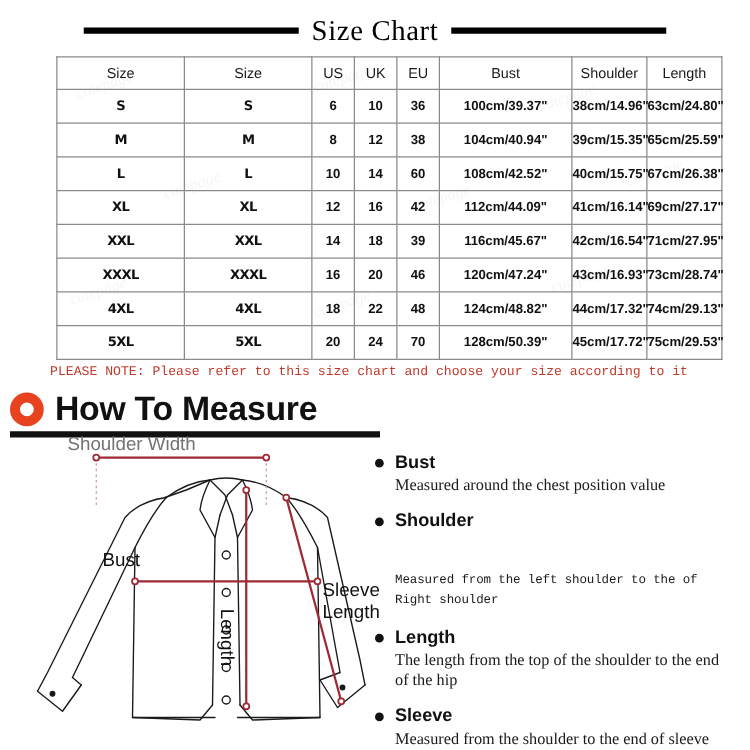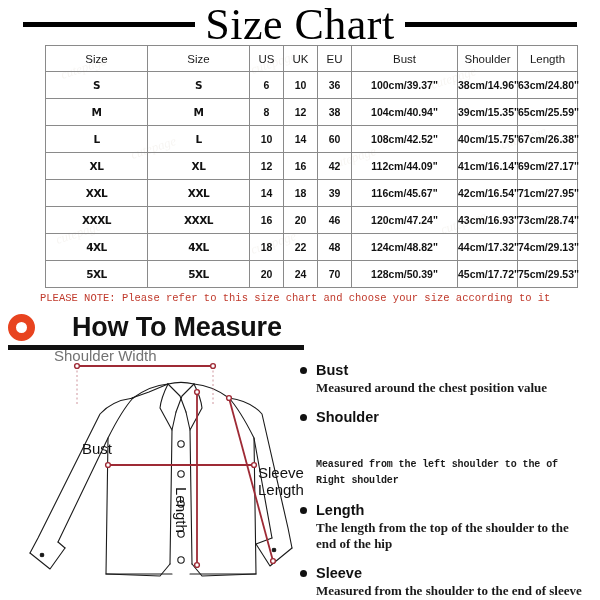--- a/index.html
+++ b/index.html
@@ -48,21 +48,21 @@
   }
   .title-rule {
     height: 5px;
     background: #000;
     flex: 0 0 auto;
   }
   .rule-left  { width: 172px; margin-right: 10px; }
   .rule-right { width: 172px; margin-left: 10px; }
   .title-text {
     font-family: "Liberation Serif", serif;
-    font-size: 44px;
+    font-size: 23px;
     line-height: 35px;
     color: #000;
     letter-spacing: 0.5px;
     white-space: nowrap;
   }
 
   
   .table-wrap {
     position: absolute;
     left: 45px;
@@ -128,21 +128,20 @@
   }
 
   
   .htm-row {
     position: absolute;
     left: 8px;
     top: 314px;
     display: flex;
     align-items: center;
     z-index: 2;
-    gap: 28px;
   }
   .ring-icon {
     width: 27px;
     height: 27px;
     border-radius: 50%;
     border: 8px solid #e8431f;
     box-sizing: border-box;
     flex: 0 0 auto;
   }
   .htm-text {
@@ -201,21 +200,20 @@
     color: #111;
     line-height: 16px;
   }
   .m-desc {
     margin-left: 16px;
     margin-top: 2px;
     font-size: 12px;
     line-height: 16px;
     color: #1a1a1a;
     max-width: 268px;
-    font-weight: bold;
   }
   .m-desc.serif { font-family: "Liberation Serif", serif; font-size: 13px; }
   .m-desc.mono  { font-family: "Liberation Mono", monospace; font-size: 10px; letter-spacing: -0.1px; margin-top: 32px;}
 </style>
 </head>
 <body>
 
 <div class="watermark">
   <div class="wm" style="left:60px;  top:60px;">cutepage</div>
   <div class="wm" style="left:250px; top:55px;">cutepage</div>

